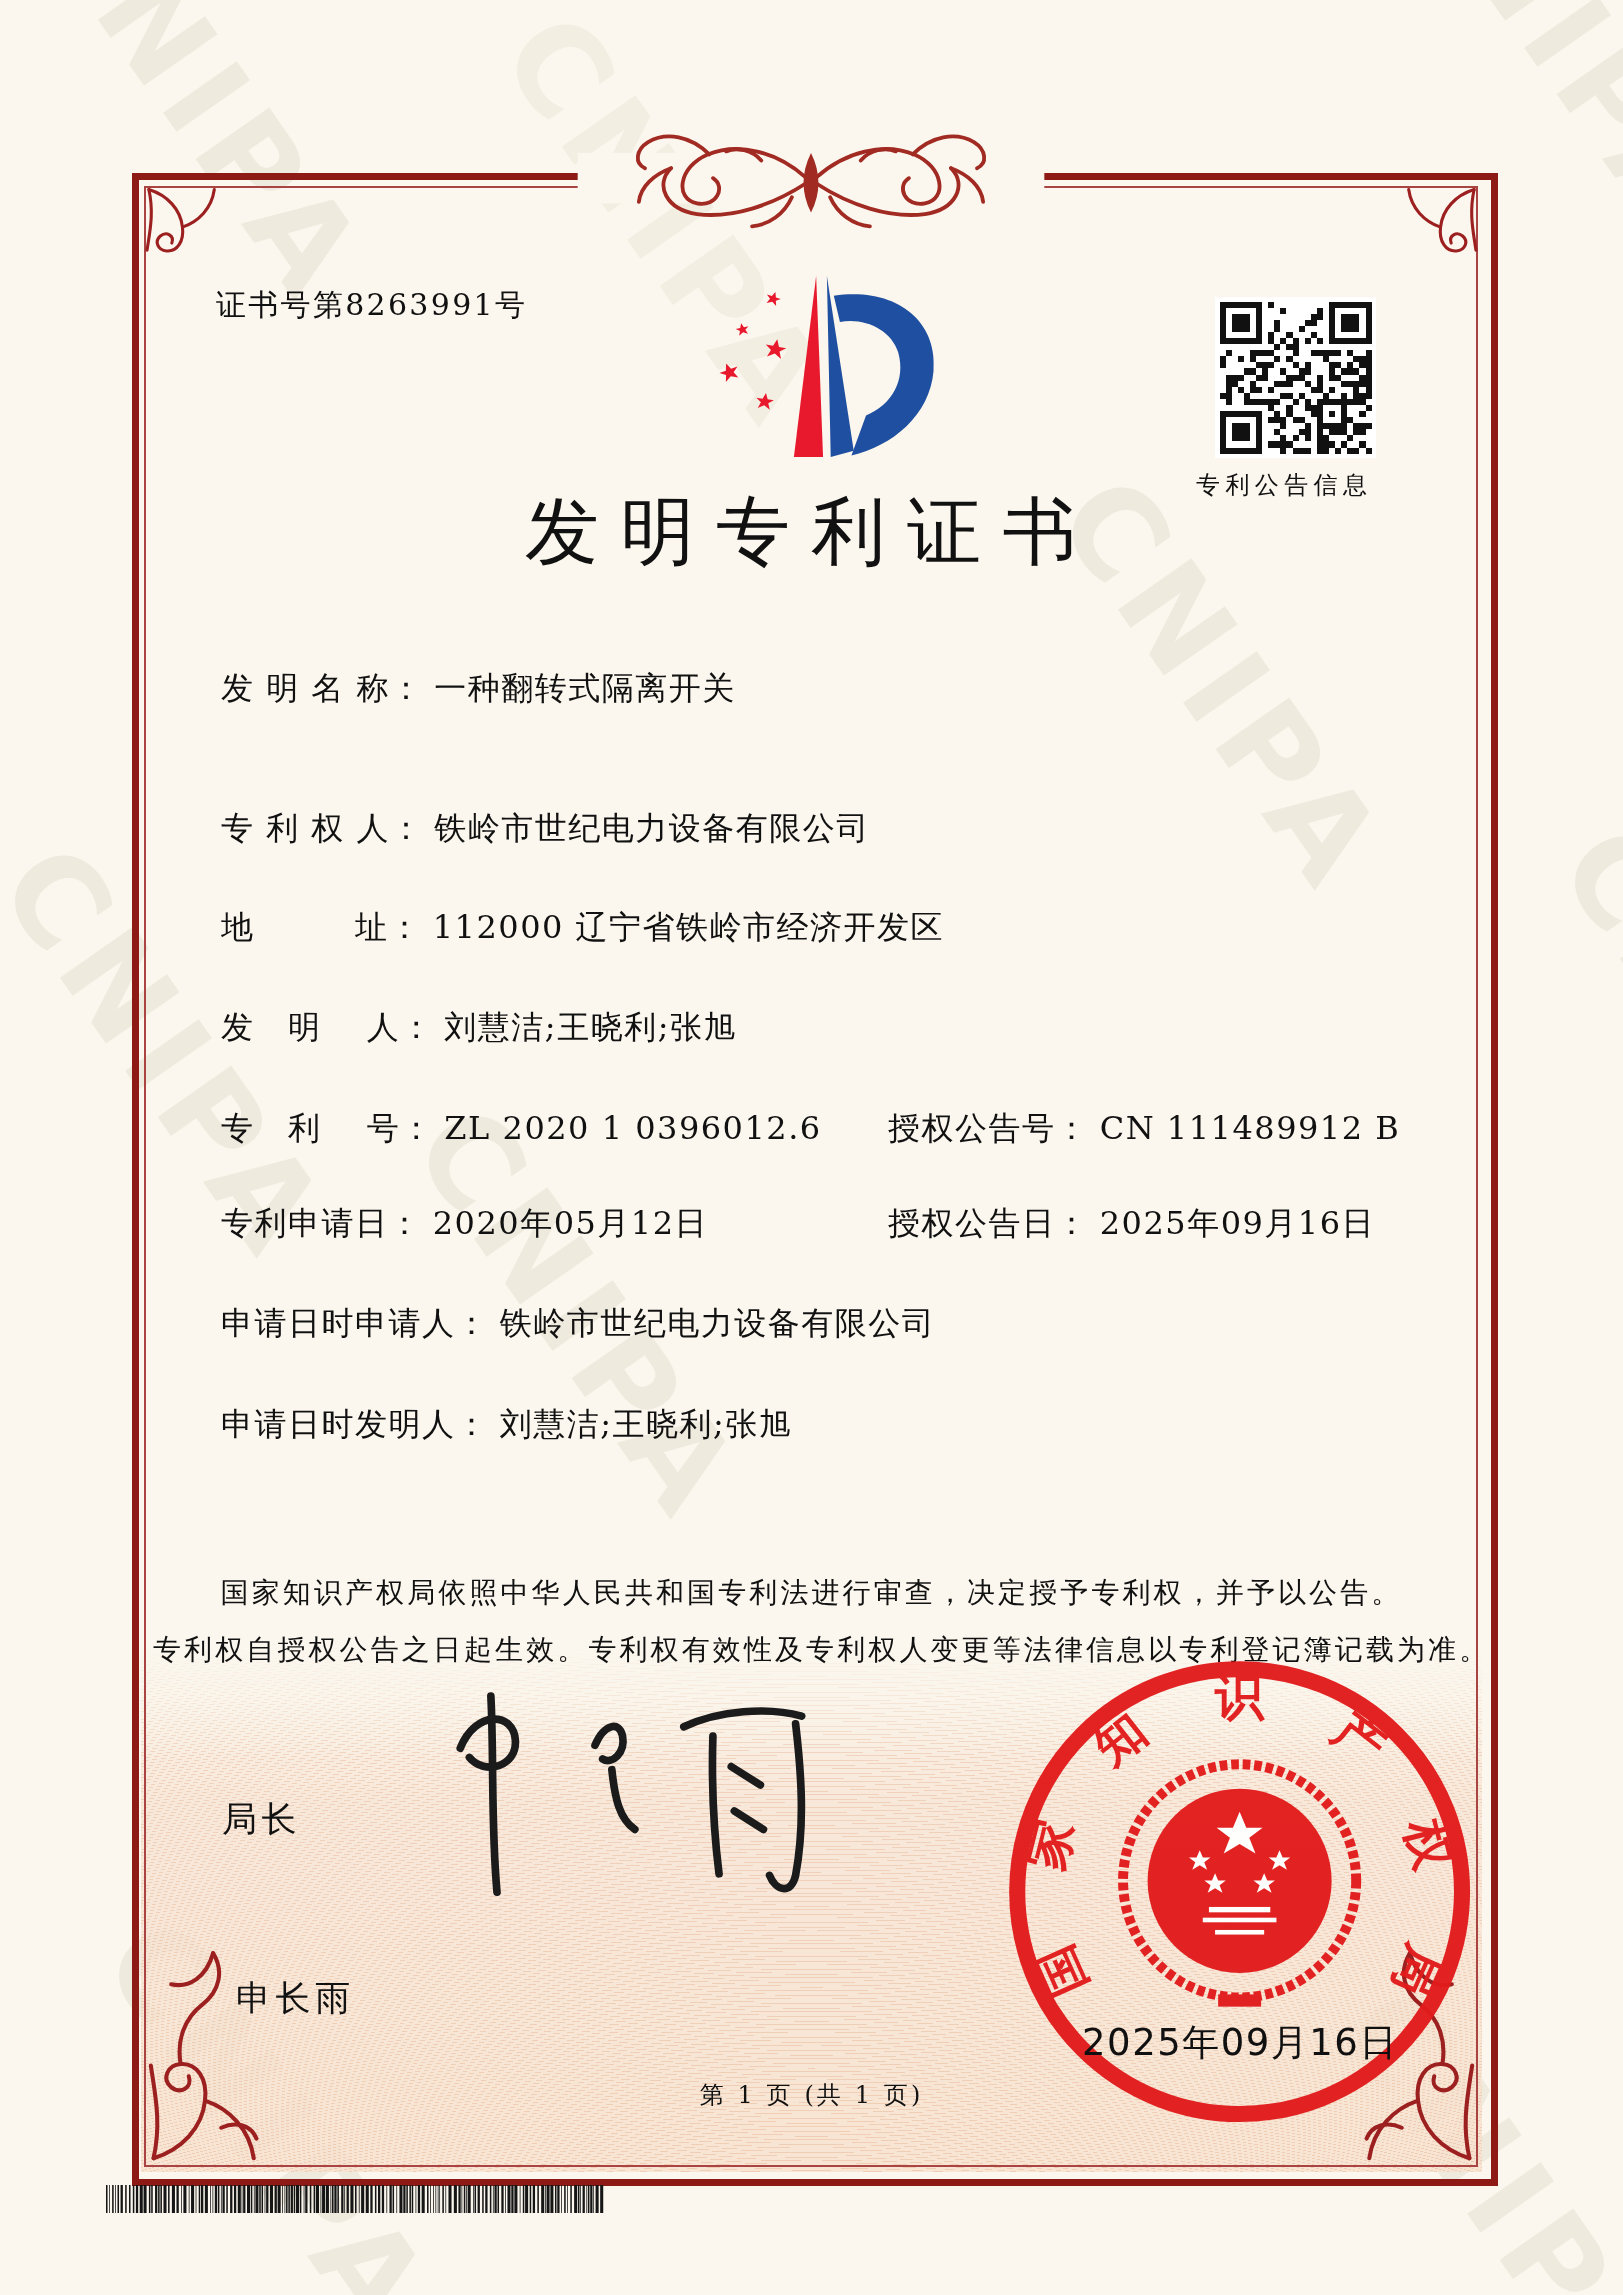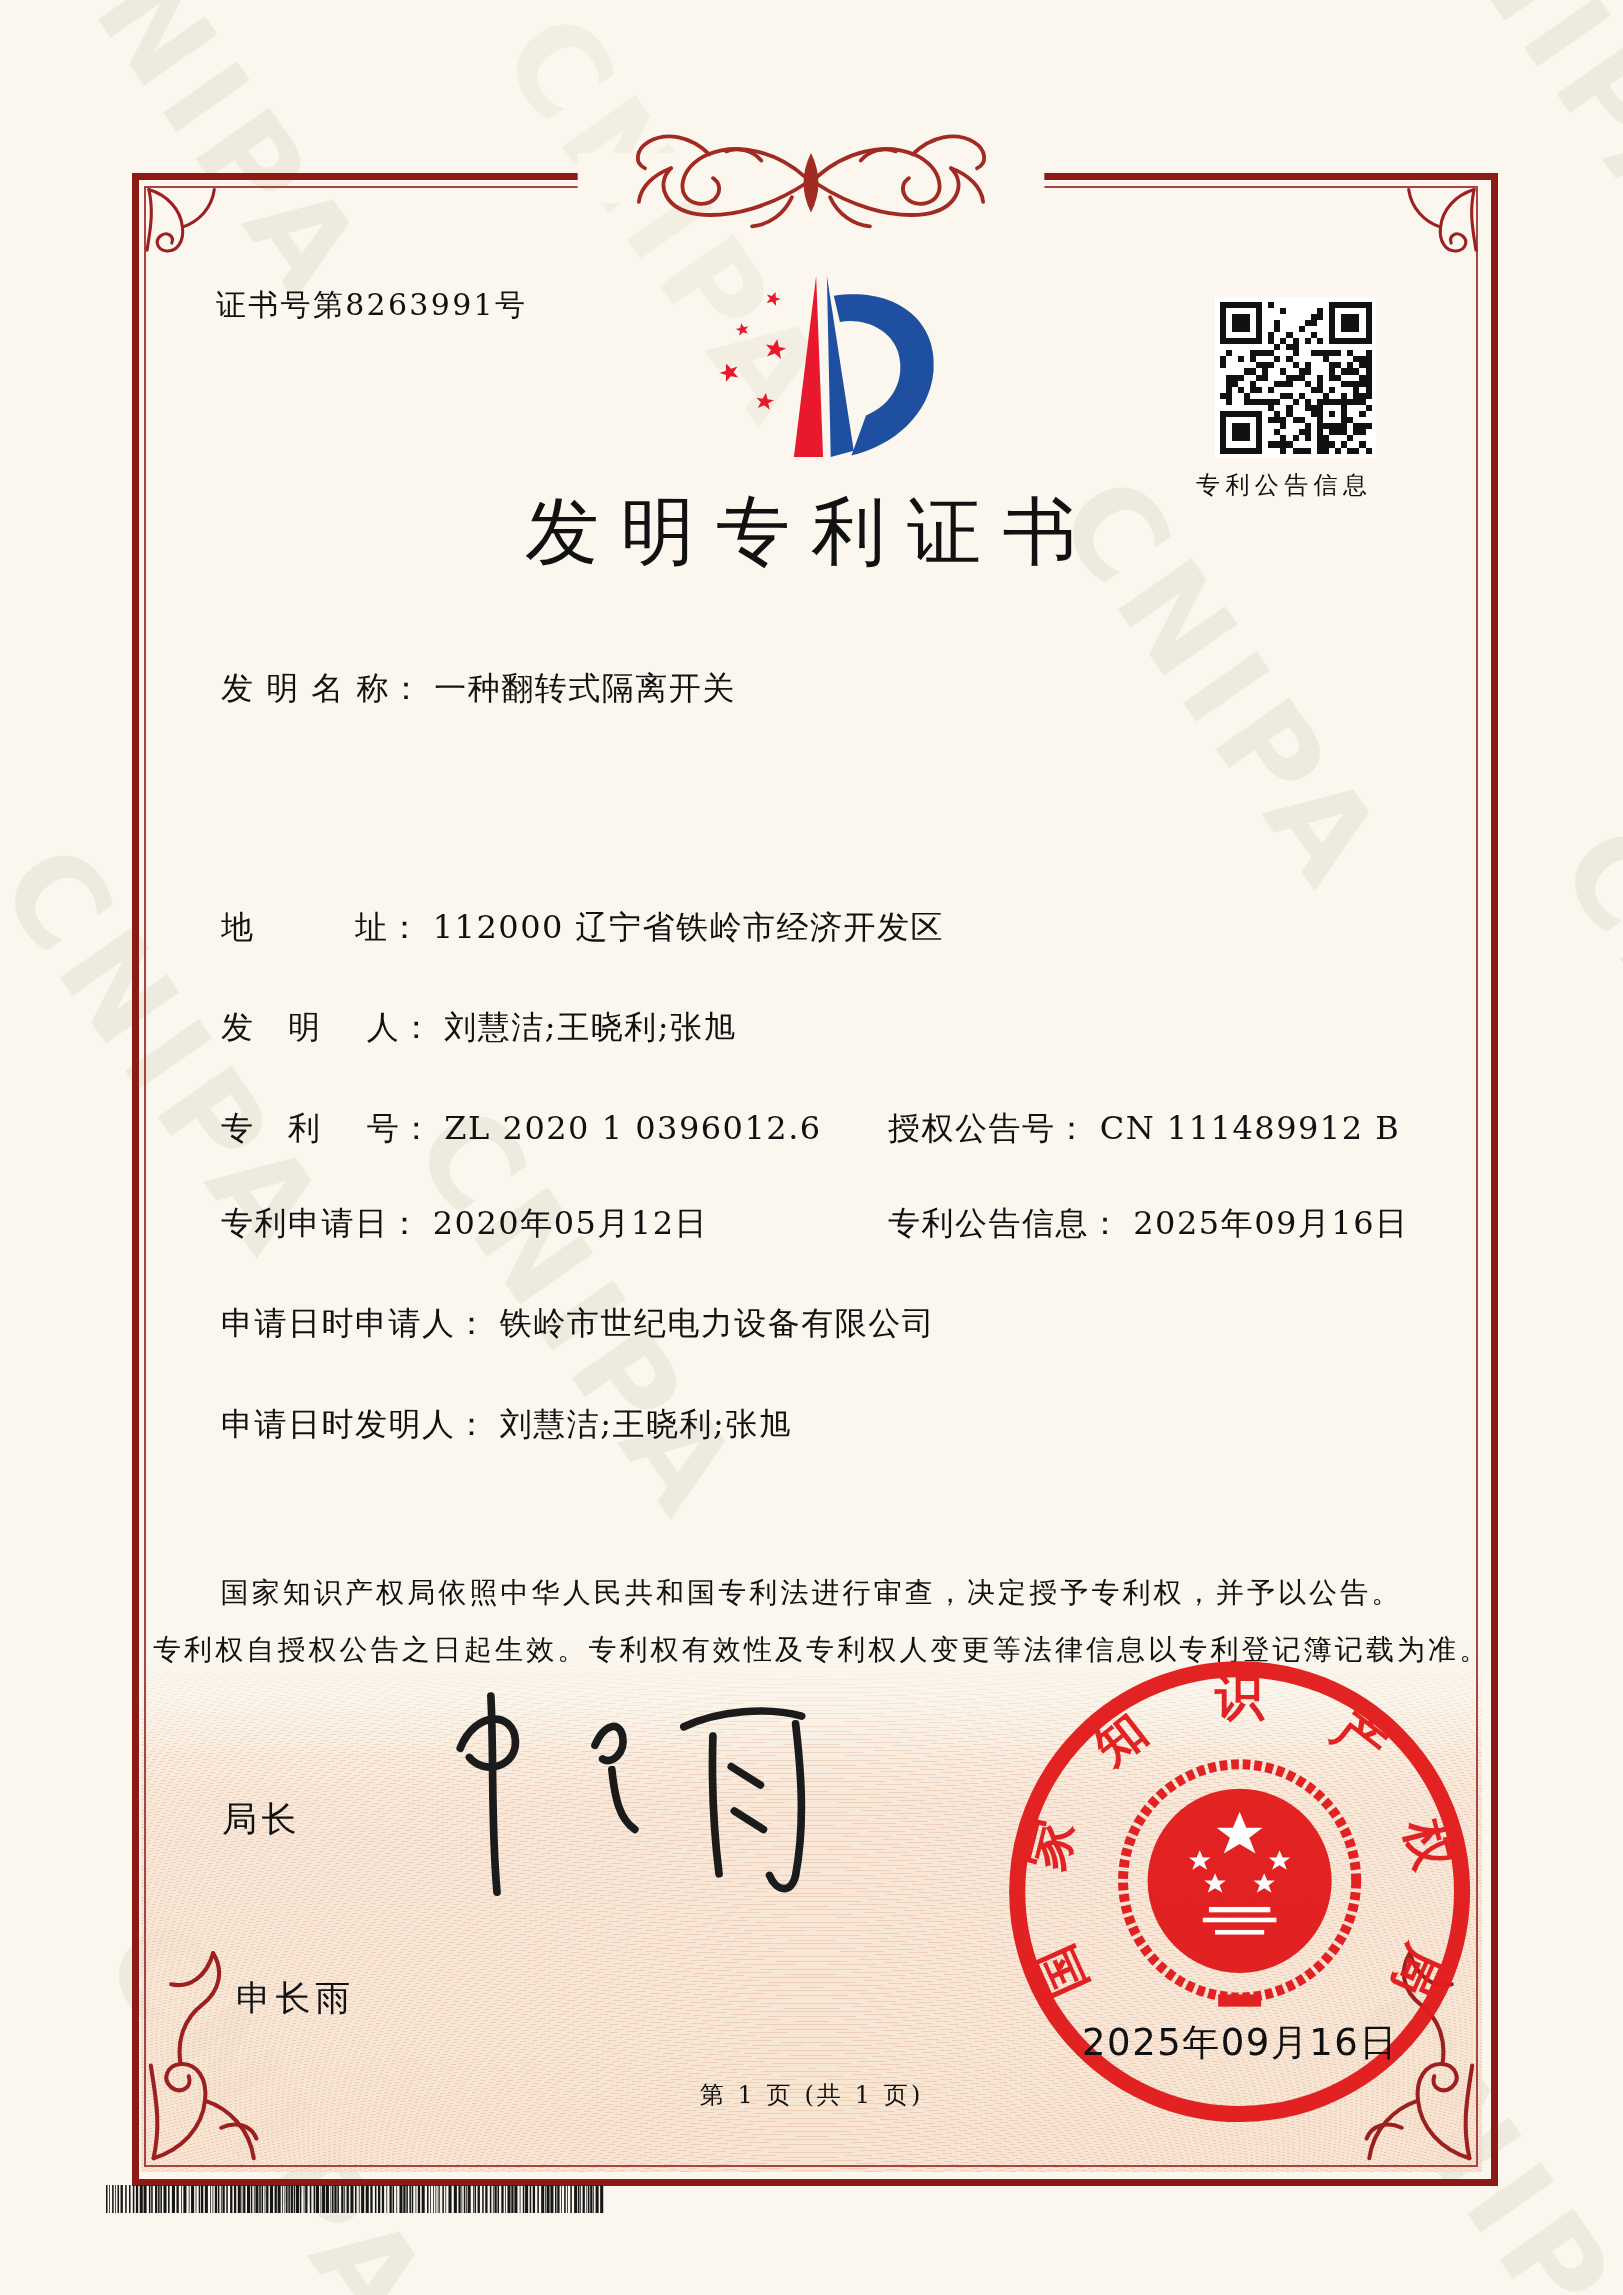--- a/index.html
+++ b/index.html
@@ -155,33 +155,36 @@
   <svg id="qr-svg" class="qr" viewBox="0 0 25 25" shape-rendering="crispEdges">
     <path fill="#111" d="M0 0h1v1h-1zM1 0h1v1h-1zM2 0h1v1h-1zM3 0h1v1h-1zM4 0h1v1h-1zM5 0h1v1h-1zM6 0h1v1h-1zM8 0h1v1h-1zM18 0h1v1h-1zM19 0h1v1h-1zM20 0h1v1h-1zM21 0h1v1h-1zM22 0h1v1h-1zM23 0h1v1h-1zM24 0h1v1h-1zM0 1h1v1h-1zM6 1h1v1h-1zM10 1h1v1h-1zM16 1h1v1h-1zM18 1h1v1h-1zM24 1h1v1h-1zM0 2h1v1h-1zM2 2h1v1h-1zM3 2h1v1h-1zM4 2h1v1h-1zM6 2h1v1h-1zM15 2h1v1h-1zM16 2h1v1h-1zM18 2h1v1h-1zM20 2h1v1h-1zM21 2h1v1h-1zM22 2h1v1h-1zM24 2h1v1h-1zM0 3h1v1h-1zM2 3h1v1h-1zM3 3h1v1h-1zM4 3h1v1h-1zM6 3h1v1h-1zM9 3h1v1h-1zM14 3h1v1h-1zM15 3h1v1h-1zM18 3h1v1h-1zM20 3h1v1h-1zM21 3h1v1h-1zM22 3h1v1h-1zM24 3h1v1h-1zM0 4h1v1h-1zM2 4h1v1h-1zM3 4h1v1h-1zM4 4h1v1h-1zM6 4h1v1h-1zM9 4h1v1h-1zM13 4h1v1h-1zM18 4h1v1h-1zM20 4h1v1h-1zM21 4h1v1h-1zM22 4h1v1h-1zM24 4h1v1h-1zM0 5h1v1h-1zM6 5h1v1h-1zM8 5h1v1h-1zM11 5h1v1h-1zM15 5h1v1h-1zM18 5h1v1h-1zM24 5h1v1h-1zM0 6h1v1h-1zM1 6h1v1h-1zM2 6h1v1h-1zM3 6h1v1h-1zM4 6h1v1h-1zM5 6h1v1h-1zM6 6h1v1h-1zM8 6h1v1h-1zM10 6h1v1h-1zM12 6h1v1h-1zM14 6h1v1h-1zM16 6h1v1h-1zM18 6h1v1h-1zM19 6h1v1h-1zM20 6h1v1h-1zM21 6h1v1h-1zM22 6h1v1h-1zM23 6h1v1h-1zM24 6h1v1h-1zM9 7h1v1h-1zM11 7h1v1h-1zM12 7h1v1h-1zM1 8h1v1h-1zM5 8h1v1h-1zM6 8h1v1h-1zM7 8h1v1h-1zM8 8h1v1h-1zM12 8h1v1h-1zM15 8h1v1h-1zM16 8h1v1h-1zM17 8h1v1h-1zM18 8h1v1h-1zM19 8h1v1h-1zM21 8h1v1h-1zM24 8h1v1h-1zM0 9h1v1h-1zM3 9h1v1h-1zM5 9h1v1h-1zM9 9h1v1h-1zM11 9h1v1h-1zM17 9h1v1h-1zM22 9h1v1h-1zM23 9h1v1h-1zM24 9h1v1h-1zM0 10h1v1h-1zM6 10h1v1h-1zM7 10h1v1h-1zM8 10h1v1h-1zM12 10h1v1h-1zM14 10h1v1h-1zM18 10h1v1h-1zM19 10h1v1h-1zM21 10h1v1h-1zM23 10h1v1h-1zM24 10h1v1h-1zM4 11h1v1h-1zM5 11h1v1h-1zM7 11h1v1h-1zM10 11h1v1h-1zM13 11h1v1h-1zM14 11h1v1h-1zM18 11h1v1h-1zM20 11h1v1h-1zM21 11h1v1h-1zM22 11h1v1h-1zM24 11h1v1h-1zM1 12h1v1h-1zM2 12h1v1h-1zM3 12h1v1h-1zM6 12h1v1h-1zM7 12h1v1h-1zM11 12h1v1h-1zM12 12h1v1h-1zM13 12h1v1h-1zM16 12h1v1h-1zM18 12h1v1h-1zM19 12h1v1h-1zM23 12h1v1h-1zM24 12h1v1h-1zM1 13h1v1h-1zM2 13h1v1h-1zM5 13h1v1h-1zM9 13h1v1h-1zM10 13h1v1h-1zM11 13h1v1h-1zM14 13h1v1h-1zM16 13h1v1h-1zM20 13h1v1h-1zM21 13h1v1h-1zM22 13h1v1h-1zM23 13h1v1h-1zM24 13h1v1h-1zM1 14h1v1h-1zM3 14h1v1h-1zM5 14h1v1h-1zM6 14h1v1h-1zM8 14h1v1h-1zM15 14h1v1h-1zM16 14h1v1h-1zM18 14h1v1h-1zM22 14h1v1h-1zM24 14h1v1h-1zM0 15h1v1h-1zM1 15h1v1h-1zM4 15h1v1h-1zM10 15h1v1h-1zM11 15h1v1h-1zM13 15h1v1h-1zM17 15h1v1h-1zM20 15h1v1h-1zM22 15h1v1h-1zM23 15h1v1h-1zM24 15h1v1h-1zM1 16h1v1h-1zM4 16h1v1h-1zM5 16h1v1h-1zM6 16h1v1h-1zM7 16h1v1h-1zM8 16h1v1h-1zM9 16h1v1h-1zM12 16h1v1h-1zM14 16h1v1h-1zM16 16h1v1h-1zM17 16h1v1h-1zM18 16h1v1h-1zM19 16h1v1h-1zM20 16h1v1h-1zM21 16h1v1h-1zM22 16h1v1h-1zM23 16h1v1h-1zM8 17h1v1h-1zM11 17h1v1h-1zM14 17h1v1h-1zM15 17h1v1h-1zM16 17h1v1h-1zM20 17h1v1h-1zM24 17h1v1h-1zM0 18h1v1h-1zM1 18h1v1h-1zM2 18h1v1h-1zM3 18h1v1h-1zM4 18h1v1h-1zM5 18h1v1h-1zM6 18h1v1h-1zM9 18h1v1h-1zM11 18h1v1h-1zM15 18h1v1h-1zM16 18h1v1h-1zM18 18h1v1h-1zM20 18h1v1h-1zM23 18h1v1h-1zM0 19h1v1h-1zM6 19h1v1h-1zM8 19h1v1h-1zM9 19h1v1h-1zM10 19h1v1h-1zM12 19h1v1h-1zM13 19h1v1h-1zM16 19h1v1h-1zM20 19h1v1h-1zM21 19h1v1h-1zM0 20h1v1h-1zM2 20h1v1h-1zM3 20h1v1h-1zM4 20h1v1h-1zM6 20h1v1h-1zM10 20h1v1h-1zM14 20h1v1h-1zM16 20h1v1h-1zM17 20h1v1h-1zM18 20h1v1h-1zM19 20h1v1h-1zM20 20h1v1h-1zM22 20h1v1h-1zM23 20h1v1h-1zM24 20h1v1h-1zM0 21h1v1h-1zM2 21h1v1h-1zM3 21h1v1h-1zM4 21h1v1h-1zM6 21h1v1h-1zM9 21h1v1h-1zM13 21h1v1h-1zM14 21h1v1h-1zM16 21h1v1h-1zM18 21h1v1h-1zM19 21h1v1h-1zM20 21h1v1h-1zM22 21h1v1h-1zM23 21h1v1h-1zM0 22h1v1h-1zM2 22h1v1h-1zM3 22h1v1h-1zM4 22h1v1h-1zM6 22h1v1h-1zM10 22h1v1h-1zM12 22h1v1h-1zM14 22h1v1h-1zM16 22h1v1h-1zM17 22h1v1h-1zM21 22h1v1h-1zM0 23h1v1h-1zM6 23h1v1h-1zM8 23h1v1h-1zM9 23h1v1h-1zM10 23h1v1h-1zM11 23h1v1h-1zM16 23h1v1h-1zM17 23h1v1h-1zM18 23h1v1h-1zM20 23h1v1h-1zM23 23h1v1h-1zM0 24h1v1h-1zM1 24h1v1h-1zM2 24h1v1h-1zM3 24h1v1h-1zM4 24h1v1h-1zM5 24h1v1h-1zM6 24h1v1h-1zM10 24h1v1h-1zM12 24h1v1h-1zM13 24h1v1h-1zM14 24h1v1h-1zM16 24h1v1h-1zM17 24h1v1h-1zM19 24h1v1h-1zM21 24h1v1h-1zM22 24h1v1h-1zM24 24h1v1h-1z"></path>
   </svg>
   <div class="qr-label">专利公告信息</div>
 
   <div class="title">发明专利证书</div>
 
   <div class="row" style="top:667px">
     <span class="lbl">发 明 名 称：</span><span class="val">一种翻转式隔离开关</span>
   </div>
+  <div class="row" style="top:807px">
+    <span class="lbl">专 利 权 人：</span><span class="val">铁岭市世纪电力设备有限公司</span>
+  </div>
   <div class="row" style="top:906px">
     <span class="lbl">地　　　址：</span><span class="val">112000 辽宁省铁岭市经济开发区</span>
   </div>
   <div class="row" style="top:1006px">
     <span class="lbl">发　明　 人：</span><span class="val">刘慧洁;王晓利;张旭</span>
   </div>
   <div class="row" style="top:1107px">
     <span class="lbl">专　利　 号：</span><span class="val">ZL 2020 1 0396012.6</span>
     <span class="pair2"><span class="lbl">授权公告号：</span><span class="val">CN 111489912 B</span></span>
   </div>
   <div class="row" style="top:1202px">
     <span class="lbl">专利申请日：</span><span class="val">2020年05月12日</span>
-    <span class="pair2"><span class="lbl">专利公告信息：</span><span class="val">2025年09月16日</span></span>
+    <span class="pair2"><span class="lbl">授权公告日：</span><span class="val">2025年09月16日</span></span>
   </div>
   <div class="row" style="top:1403px">
     <span class="lbl">申请日时发明人：</span><span class="val">刘慧洁;王晓利;张旭</span>
   </div>
   <div class="row" style="top:1302px">
     <span class="lbl">申请日时申请人：</span><span class="val">铁岭市世纪电力设备有限公司</span>
   </div>
 
   <div class="legal">
     <div>国家知识产权局依照中华人民共和国专利法进行审查，决定授予专利权，并予以公告。</div>

